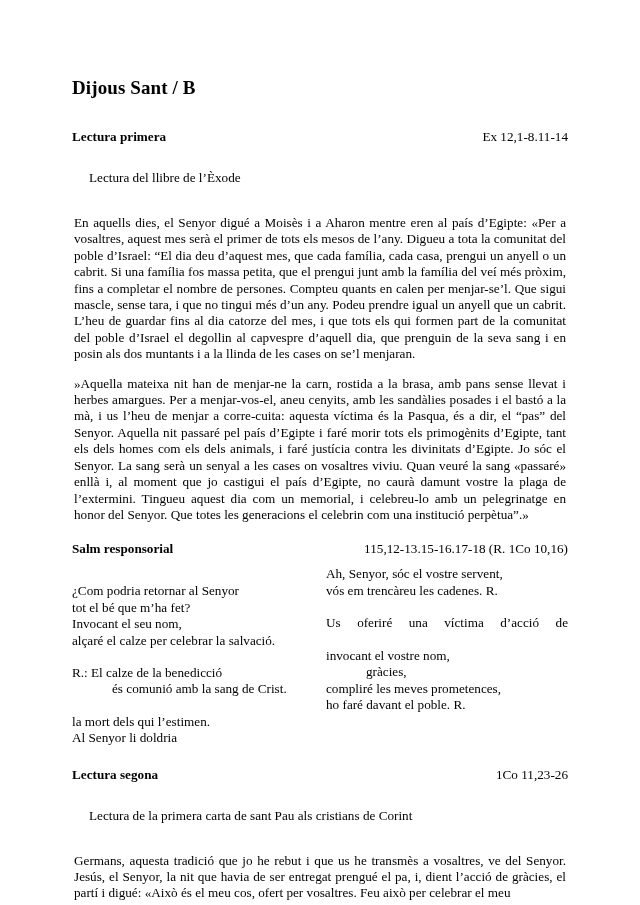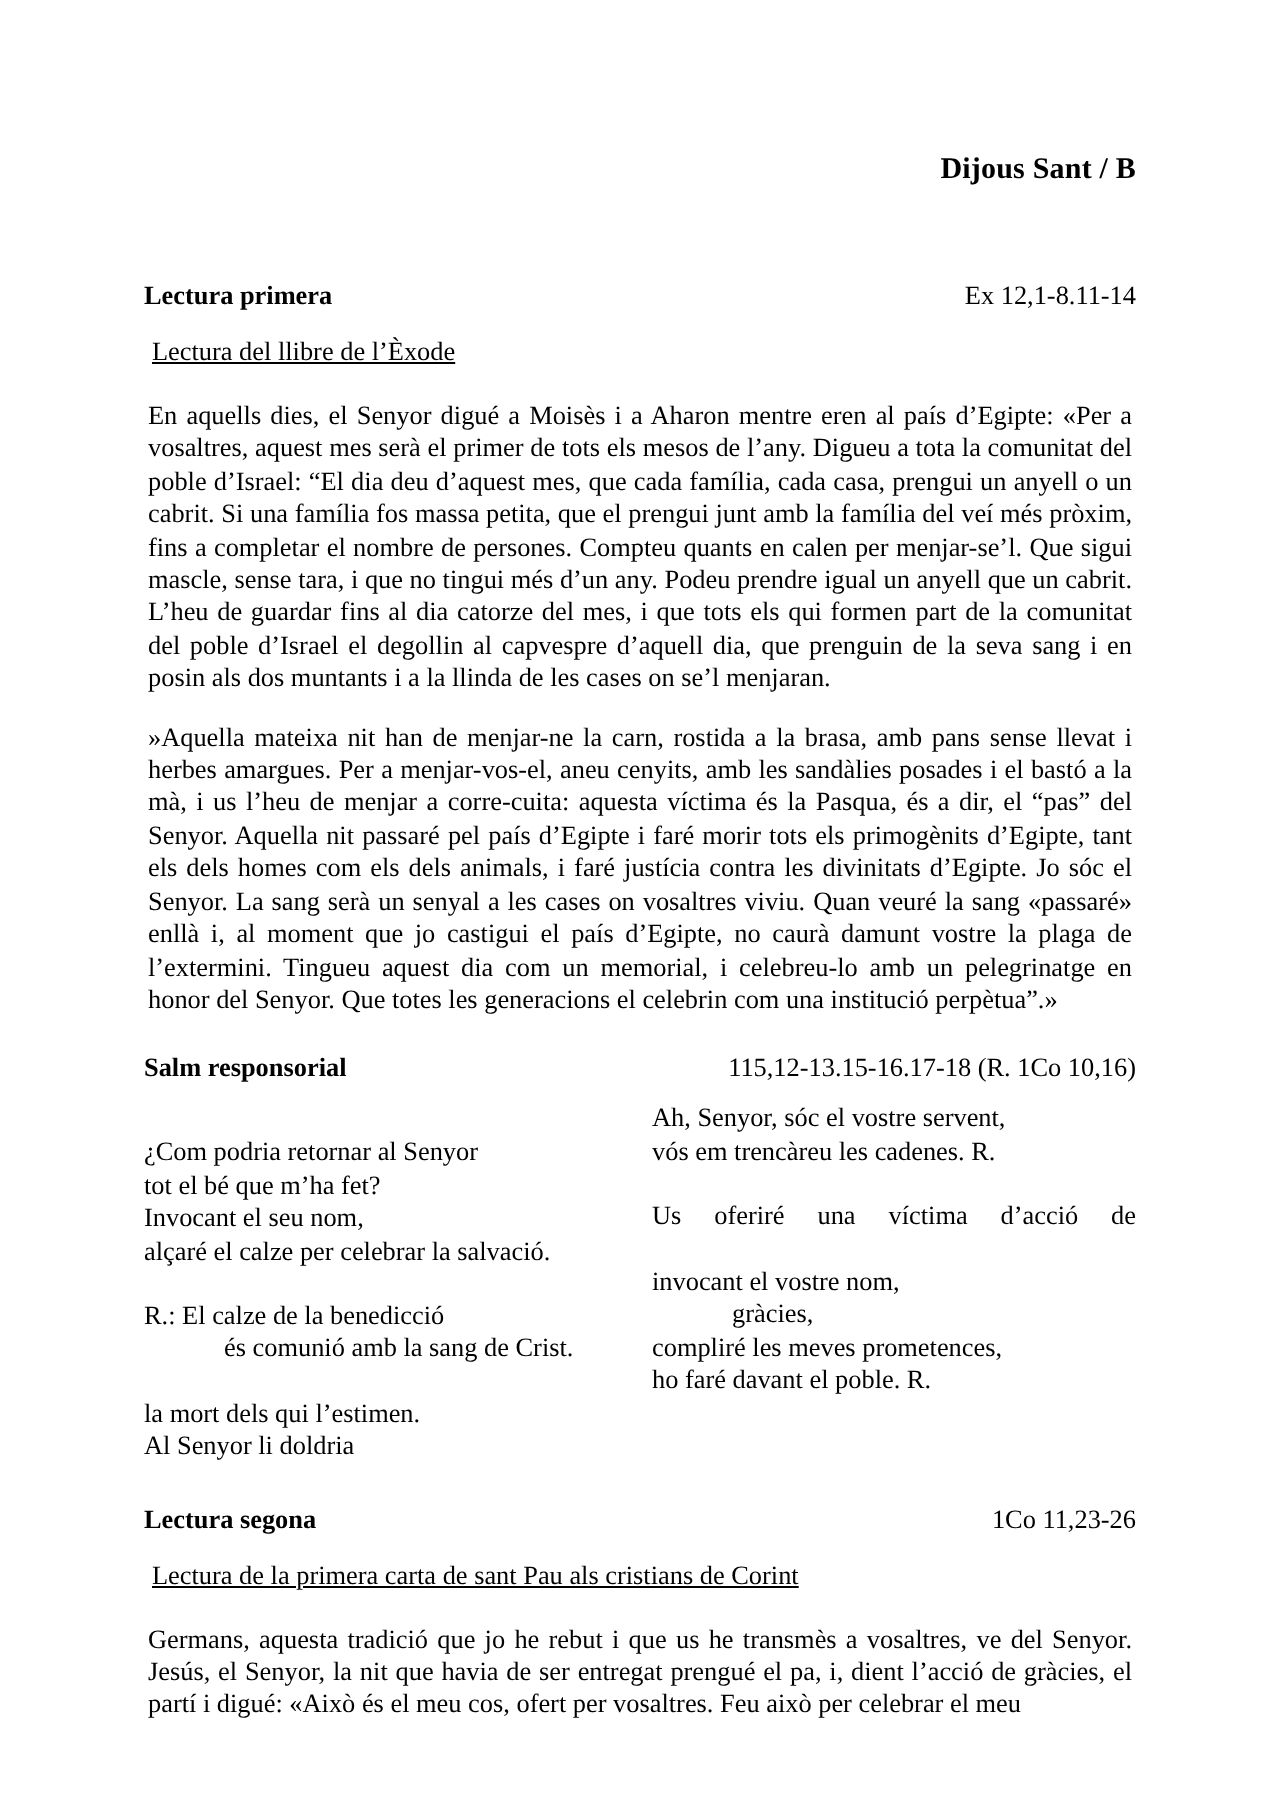--- a/index.html
+++ b/index.html
@@ -24,48 +24,47 @@
     overflow: hidden;
   }
   .content {
     position: absolute;
     left: 72px;
     top: 0;
     width: 496px;
   }
 
   .doc-title {
-    text-align: right;
+    text-align: left;
     font-weight: bold;
-    font-size: 15px;
+    font-size: 19px;
     letter-spacing: 0.1px;
     margin-top: 77px;
-    margin-bottom: 16px;
+    margin-bottom: 0;
   }
 
   .section-head {
     display: flex;
     justify-content: space-between;
     align-items: baseline;
     width: 100%;
   }
   .section-head .title {
     font-weight: bold;
     font-size: 13.2px;
     font-family: Liberation Serif, serif;
   }
   .section-head .ref {
     font-weight: normal;
     font-size: 13.2px;
   }
 
   .lead-in {
     font-size: 13.2px;
-    margin: 4px;
-    text-decoration: underline;
+    margin: 17px;
   }
 
   p.body-par {
     font-size: 13.2px;
     text-align: justify;
     text-justify: inter-word;
     line-height: 16.4px;
     margin: 2px;
     hyphens: none;
   }

